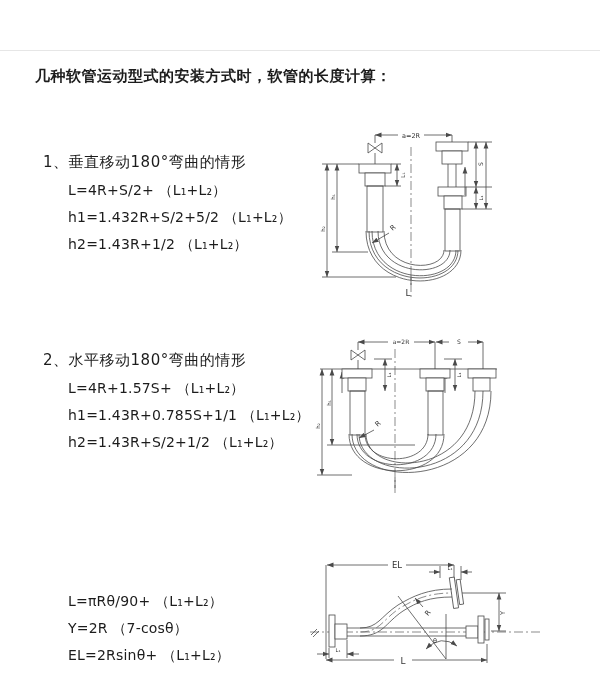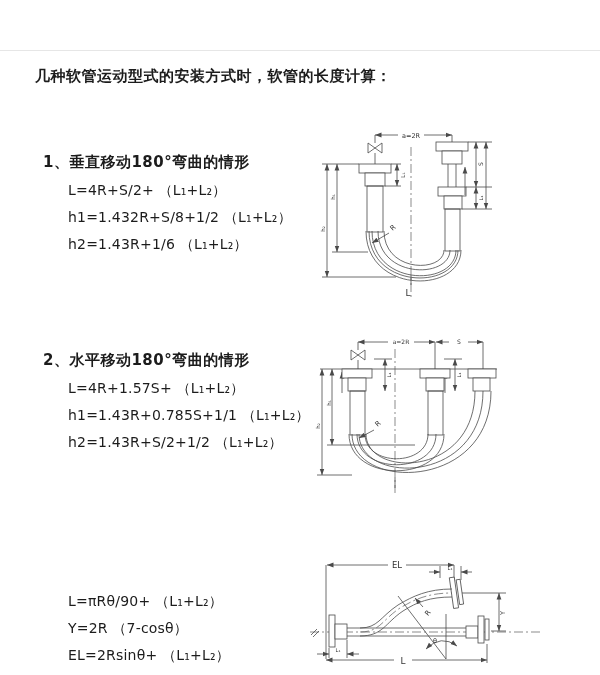--- a/index.html
+++ b/index.html
@@ -2,40 +2,40 @@
 <html><head>
 <meta charset="utf-8">
 <style>
   html,body{margin:0;padding:0;background:#ffffff;}
   .page{
     position:relative;width:600px;height:675px;background:#ffffff;overflow:hidden;
     font-family:"DejaVu Sans","Liberation Sans",sans-serif;color:#1c1c1c;margin-top:47px;
   }
   .edge{position:absolute;top:3px;left:0;width:100%;height:1px;background:#e6e6e6;}
   .title{position:absolute;left:35px;top:20px;font-size:15px;font-weight:bold;letter-spacing:0.5px;}
-  .sec-heading{position:absolute;left:43px;font-size:15px;font-weight:bold;letter-spacing:0.5px;}
+  .sec-heading{position:absolute;left:43px;font-size:15px;font-weight:normal;letter-spacing:0.5px;}
   .formula{position:absolute;left:68px;font-size:14px;letter-spacing:0.2px;text-align:right;}
   svg{position:absolute;}
   .ln{stroke:#4a4a4a;stroke-width:0.8;fill:none;}
   .fl{stroke:#4a4a4a;stroke-width:0.8;fill:#ffffff;}
   .dd{stroke:#5a5a5a;stroke-width:0.7;fill:none;stroke-dasharray:9 3 2 3;}
   .lab{fill:#333333;font-family:"DejaVu Sans",sans-serif;}
 </style>
 </head>
 <body>
 
 <div class="page">
   <div class="edge"></div>
 
   <div class="title">几种软管运动型式的安装方式时，软管的长度计算：</div>
 
   <div class="sec-heading" style="top:106px">1、垂直移动180°弯曲的情形</div>
   <div class="formula" style="top:135px">L=4R+S/2+ （L₁+L₂）</div>
-  <div class="formula" style="top:162px">h1=1.432R+S/8+1/2 （L₁+L₂）</div>
-  <div class="formula" style="top:189px">h2=1.43R+1/6 （L₁+L₂）</div>
+  <div class="formula" style="top:162px">h1=1.432R+S/2+5/2 （L₁+L₂）</div>
+  <div class="formula" style="top:189px">h2=1.43R+1/2 （L₁+L₂）</div>
 
   <div class="sec-heading" style="top:304px">2、水平移动180°弯曲的情形</div>
   <div class="formula" style="top:333px">L=4R+1.57S+ （L₁+L₂）</div>
   <div class="formula" style="top:360px">h1=1.43R+0.785S+1/1 （L₁+L₂）</div>
   <div class="formula" style="top:387px">h2=1.43R+S/2+1/2 （L₁+L₂）</div>
 
   <div class="formula" style="top:546px">L=πRθ/90+ （L₁+L₂）</div>
   <div class="formula" style="top:573px">Y=2R （7-cosθ）</div>
   <div class="formula" style="top:600px">EL=2Rsinθ+ （L₁+L₂）</div>
 

